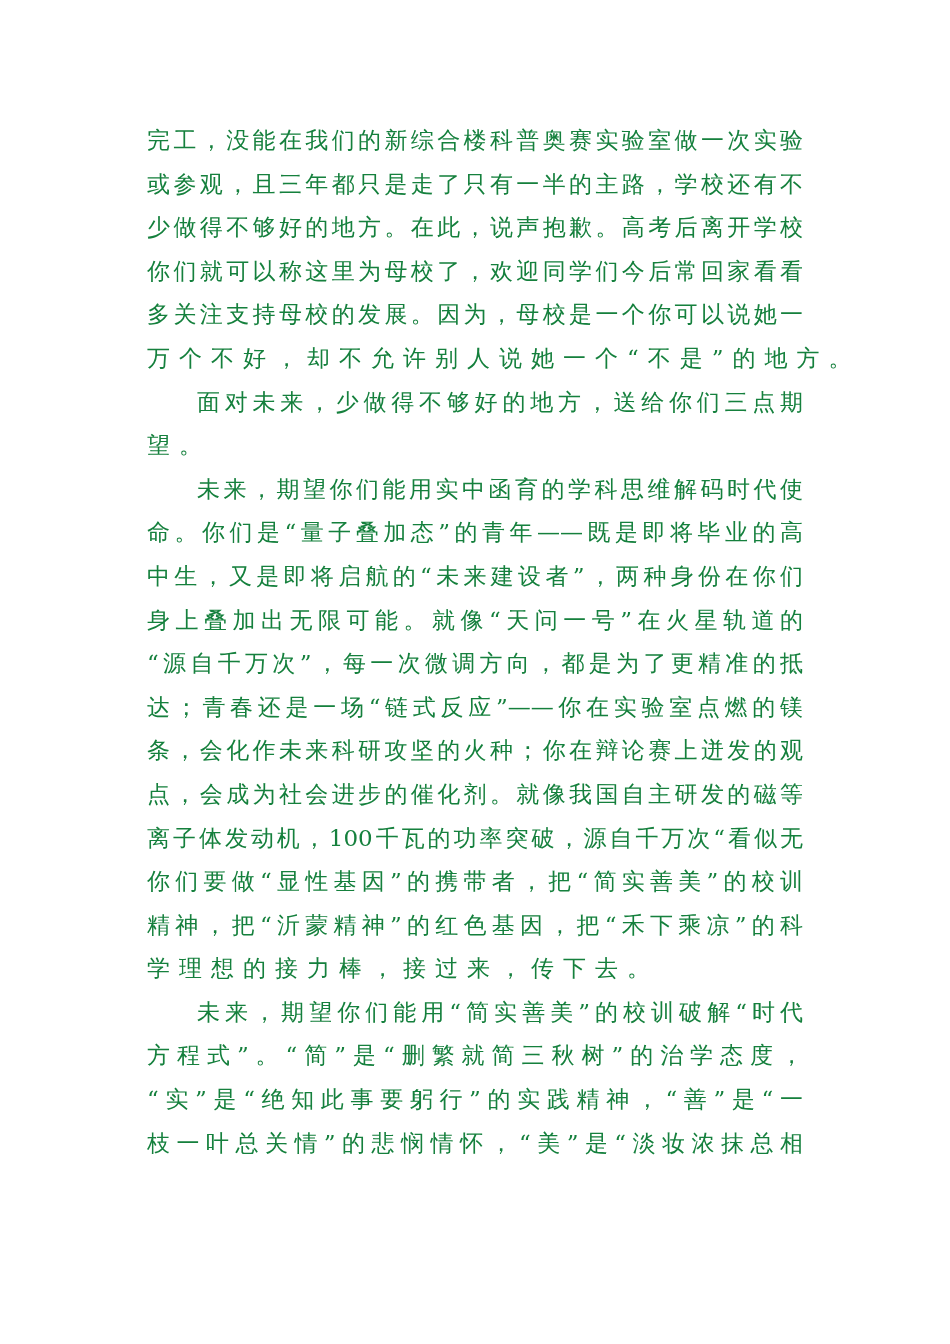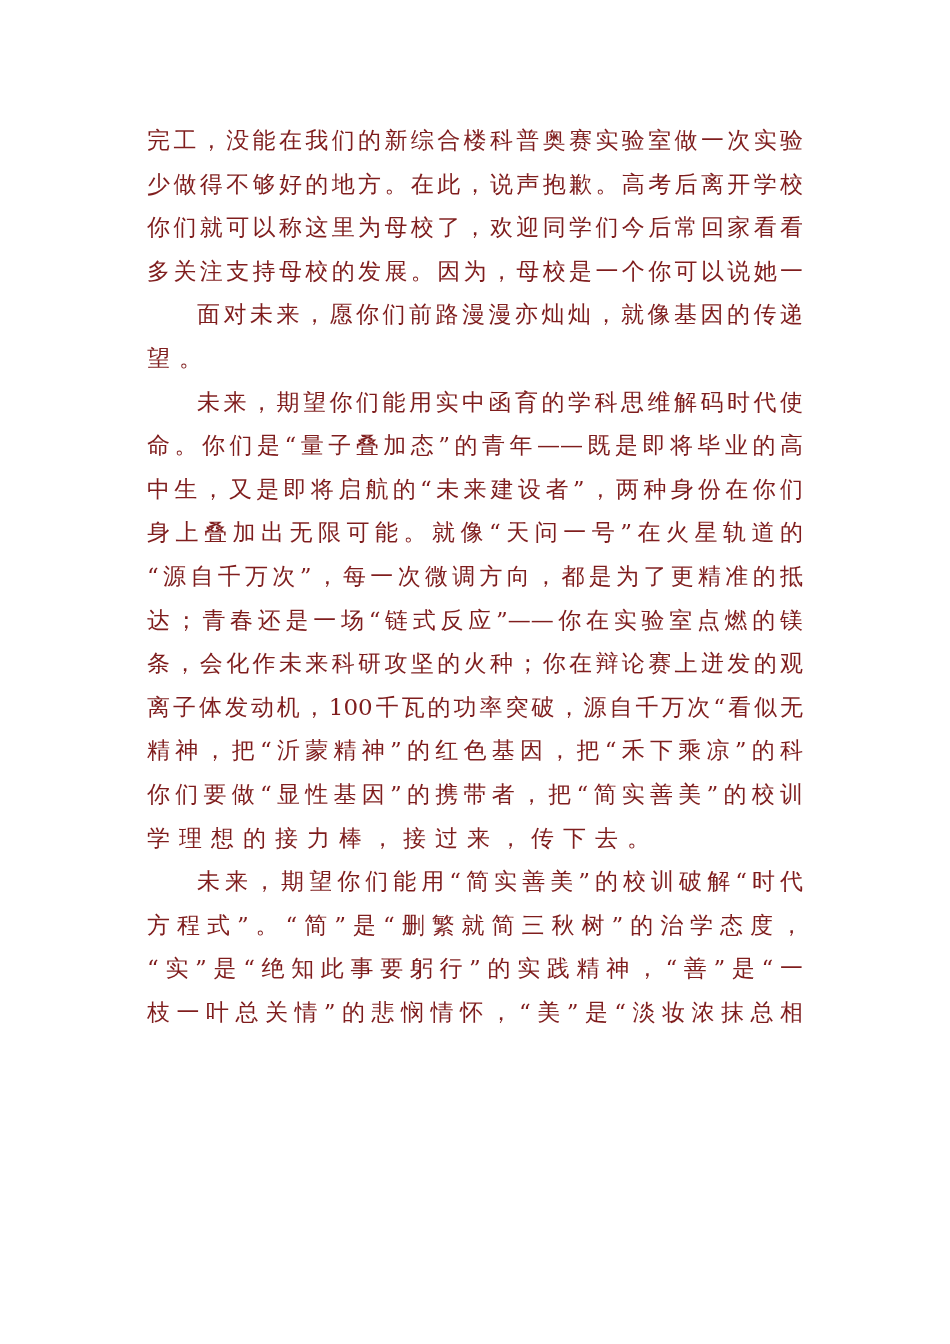--- a/index.html
+++ b/index.html
@@ -25,55 +25,58 @@
     left: 147px;
     top: 123px;
     width: 660px;
   }
   .line {
     display: block;
     height: 43.6px;
     line-height: 34px;
     font-family: "DejaVu Serif", "Liberation Serif", serif;
     font-size: 23px;
-    color: #7f1d1d;
+    color: #15803d;
     white-space: nowrap;
     text-align: justify;
     text-align-last: justify;
     width: 656px;
   }
   .line.last {
     text-align-last: left;
     letter-spacing: 9px;
   }
   .line.indent {
     padding-left: 50px;
     width: 606px;
   }
 </style>
 </head>
 <body>
 
 <div class="page">
   <div class="body-text">
     <span class="line">完工，没能在我们的新综合楼科普奥赛实验室做一次实验</span>
+    <span class="line">或参观，且三年都只是走了只有一半的主路，学校还有不</span>
     <span class="line">少做得不够好的地方。在此，说声抱歉。高考后离开学校</span>
     <span class="line">你们就可以称这里为母校了，欢迎同学们今后常回家看看</span>
     <span class="line">多关注支持母校的发展。因为，母校是一个你可以说她一</span>
-    <span class="line indent">面对未来，愿你们前路漫漫亦灿灿，就像基因的传递</span>
+    <span class="line last">万个不好，却不允许别人说她一个“不是”的地方。</span>
+    <span class="line indent">面对未来，少做得不够好的地方，送给你们三点期</span>
     <span class="line last">望。</span>
     <span class="line indent">未来，期望你们能用实中函育的学科思维解码时代使</span>
     <span class="line">命。你们是“量子叠加态”的青年——既是即将毕业的高</span>
     <span class="line">中生，又是即将启航的“未来建设者”，两种身份在你们</span>
     <span class="line">身上叠加出无限可能。就像“天问一号”在火星轨道的</span>
     <span class="line">“源自千万次”，每一次微调方向，都是为了更精准的抵</span>
     <span class="line">达；青春还是一场“链式反应”——你在实验室点燃的镁</span>
     <span class="line">条，会化作未来科研攻坚的火种；你在辩论赛上迸发的观</span>
+    <span class="line">点，会成为社会进步的催化剂。就像我国自主研发的磁等</span>
     <span class="line">离子体发动机，100千瓦的功率突破，源自千万次“看似无</span>
+    <span class="line">你们要做“显性基因”的携带者，把“简实善美”的校训</span>
     <span class="line">精神，把“沂蒙精神”的红色基因，把“禾下乘凉”的科</span>
-    <span class="line">你们要做“显性基因”的携带者，把“简实善美”的校训</span>
     <span class="line last">学理想的接力棒，接过来，传下去。</span>
     <span class="line indent">未来，期望你们能用“简实善美”的校训破解“时代</span>
     <span class="line">方程式”。“简”是“删繁就简三秋树”的治学态度，</span>
     <span class="line">“实”是“绝知此事要躬行”的实践精神，“善”是“一</span>
     <span class="line">枝一叶总关情”的悲悯情怀，“美”是“淡妆浓抹总相</span>
   </div>
 </div>
 
 </body></html>

